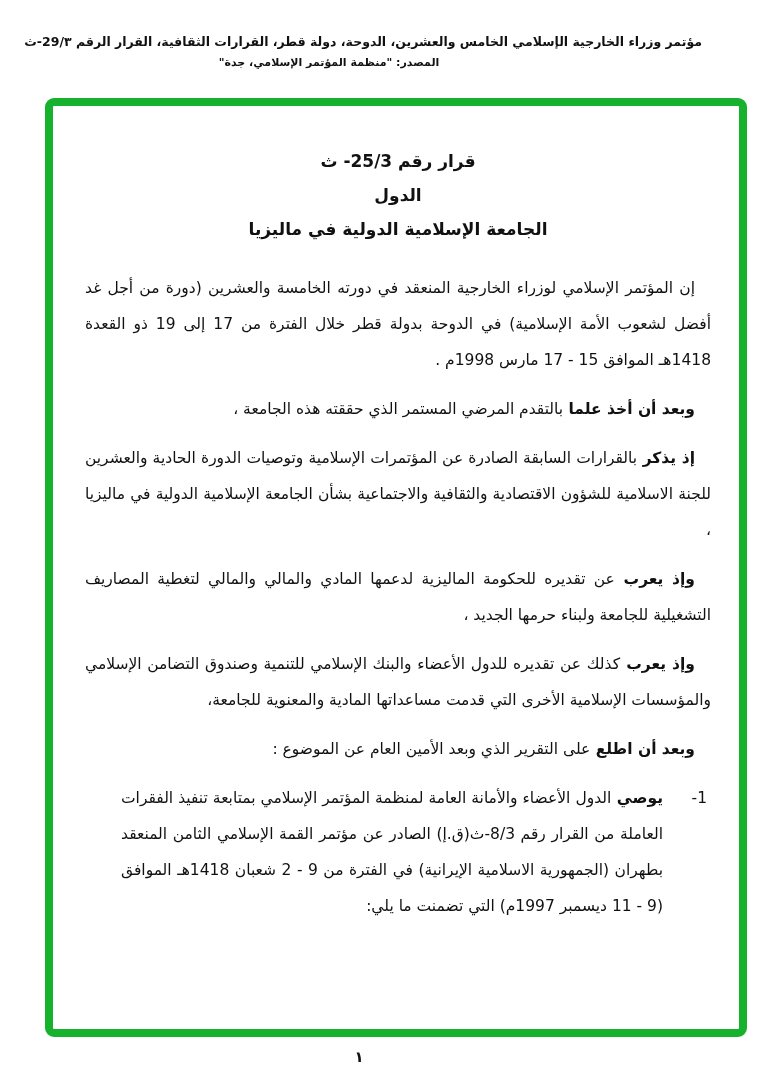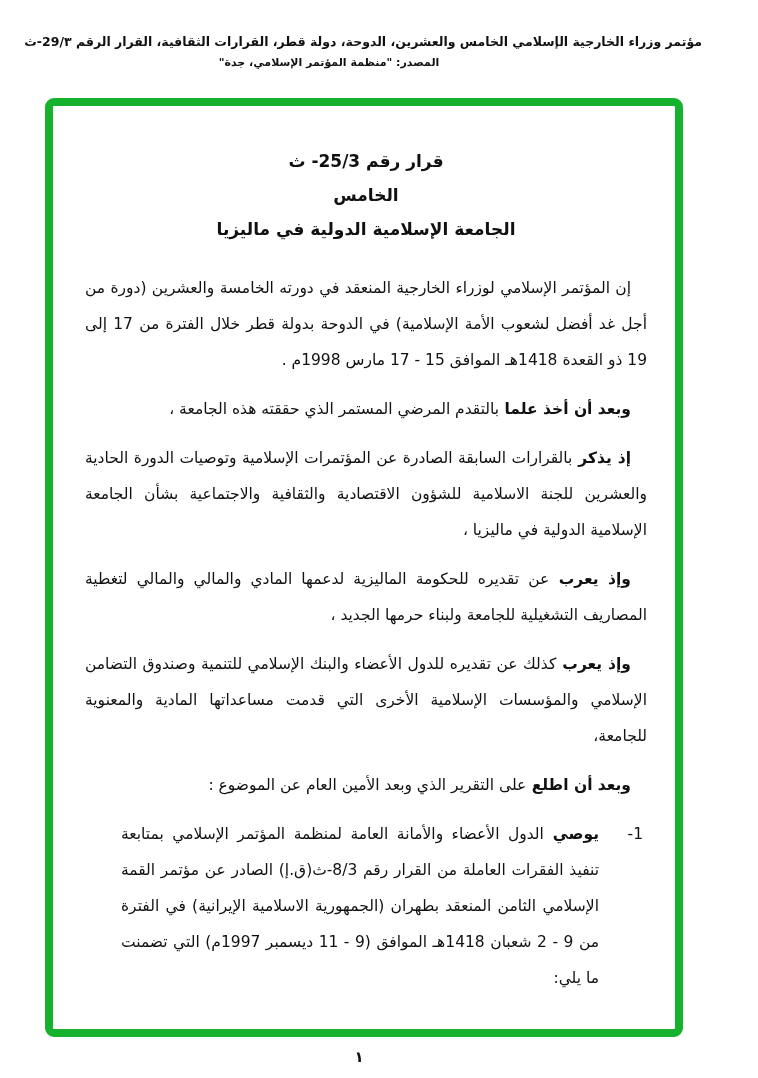--- a/index.html
+++ b/index.html
@@ -38,21 +38,21 @@
     margin-top: 7px;
     font-size: 11px;
     font-weight: bold;
   }
 
   
   .green-frame {
     position: absolute;
     left: 45px;
     top: 98px;
-    width: 638px;
+    width: 702px;
     height: 939px;
     box-sizing: border-box;
     border: 8px solid #17b22d;
     border-radius: 9px;
     background: #ffffff;
   }
   .frame-content {
     box-sizing: border-box;
     height: 100%;
     padding: 38px 28px 0 32px;
@@ -118,21 +118,21 @@
   <div class="doc-header">
     <div class="line1">مؤتمر وزراء الخارجية الإسلامي الخامس والعشرين، الدوحة، دولة قطر، القرارات الثقافية، القرار الرقم 29/٣-ث</div>
     <div class="line2">المصدر:  "منظمة المؤتمر الإسلامي، جدة"</div>
   </div>
 
   <div class="green-frame">
     <div class="frame-content">
 
       <div class="doc-title">
         <div>قرار رقم 25/3- ث</div>
-        <div>الخامس</div>
+        <div>الدول</div>
         <div>الجامعة الإسلامية الدولية  في ماليزيا</div>
       </div>
 
       <p class="para"><span class="lead"></span><span>إن المؤتمر الإسلامي لوزراء الخارجية المنعقد في دورته الخامسة والعشرين (دورة من أجل غد أفضل لشعوب الأمة الإسلامية) في الدوحة بدولة قطر خلال الفترة من 17 إلى 19 ذو القعدة 1418هـ الموافق 15 - 17 مارس 1998م .</span></p>
 
       <p class="para"><span class="lead">وبعد أن أخذ علما </span><span>بالتقدم المرضي المستمر الذي حققته هذه الجامعة ،</span></p>
 
       <p class="para"><span class="lead">إذ يذكر </span><span>بالقرارات السابقة الصادرة عن المؤتمرات الإسلامية وتوصيات الدورة الحادية والعشرين للجنة الاسلامية للشؤون الاقتصادية والثقافية والاجتماعية بشأن الجامعة الإسلامية الدولية في ماليزيا ،</span></p>
 
       <p class="para"><span class="lead">وإذ يعرب </span><span>عن تقديره للحكومة الماليزية لدعمها المادي والمالي والمالي لتغطية المصاريف التشغيلية للجامعة ولبناء حرمها الجديد ،</span></p>

